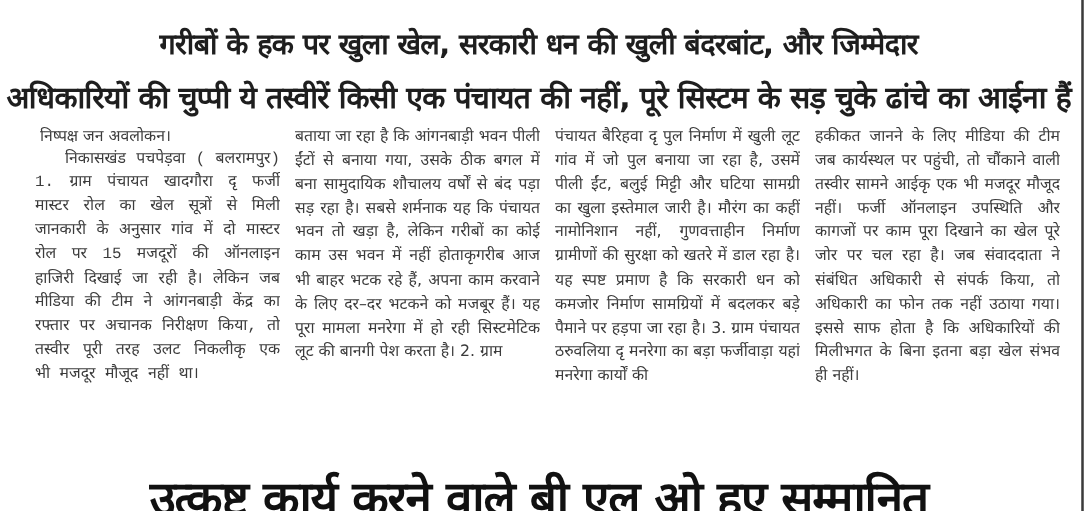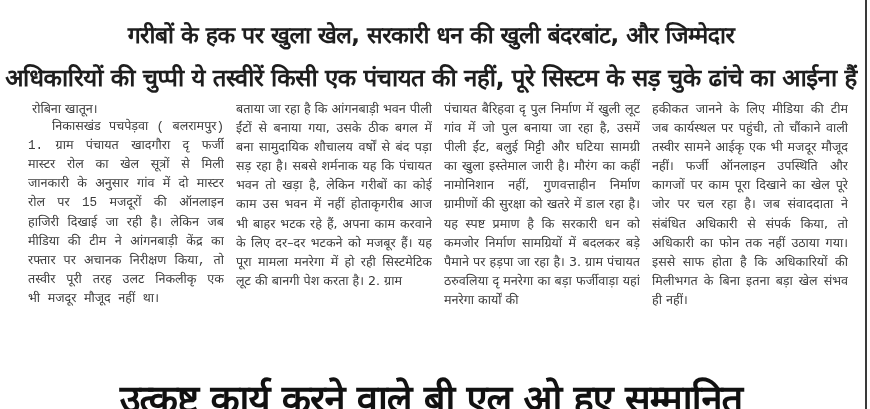--- a/index.html
+++ b/index.html
@@ -40,21 +40,21 @@
 </head>
 <body>
 
 <div class="right-rule"></div>
 
 <div class="headline h1">गरीबों के हक पर खुला खेल, सरकारी धन की खुली बंदरबांट, और जिम्मेदार</div>
 <div class="headline h2">अधिकारियों की चुप्पी ये तस्वीरें किसी एक पंचायत की नहीं, पूरे सिस्टम के सड़ चुके ढांचे का आईना हैं</div>
 
 <div class="columns">
   <div class="col">
-    <span class="byline">रोबिना खातून।</span>
+    <span class="byline">निष्पक्ष जन अवलोकन।</span>
     <p class="indent">निकासखंड पचपेड़वा ( बलरामपुर) 1. ग्राम पंचायत खादगौरा दृ फर्जी मास्टर रोल का खेल सूत्रों से मिली जानकारी के अनुसार गांव में दो मास्टर रोल पर 15 मजदूरों की ऑनलाइन हाजिरी दिखाई जा रही है। लेकिन जब मीडिया की टीम ने आंगनबाड़ी केंद्र का रफ्तार पर अचानक निरीक्षण किया, तो तस्वीर पूरी तरह उलट निकलीकृ एक भी मजदूर मौजूद नहीं था।</p>
   </div>
   <div class="col">
     <p>बताया जा रहा है कि आंगनबाड़ी भवन पीली ईंटों से बनाया गया, उसके ठीक बगल में बना सामुदायिक शौचालय वर्षों से बंद पड़ा सड़ रहा है। सबसे शर्मनाक यह कि पंचायत भवन तो खड़ा है, लेकिन गरीबों का कोई काम उस भवन में नहीं होताकृगरीब आज भी बाहर भटक रहे हैं, अपना काम करवाने के लिए दर–दर भटकने को मजबूर हैं। यह पूरा मामला मनरेगा में हो रही सिस्टमेटिक लूट की बानगी पेश करता है। 2. ग्राम</p>
   </div>
   <div class="col">
     <p>पंचायत बैरिहवा दृ पुल निर्माण में खुली लूट गांव में जो पुल बनाया जा रहा है, उसमें पीली ईंट, बलुई मिट्टी और घटिया सामग्री का खुला इस्तेमाल जारी है। मौरंग का कहीं नामोनिशान नहीं, गुणवत्ताहीन निर्माण ग्रामीणों की सुरक्षा को खतरे में डाल रहा है। यह स्पष्ट प्रमाण है कि सरकारी धन को कमजोर निर्माण सामग्रियों में बदलकर बड़े पैमाने पर हड़पा जा रहा है। 3. ग्राम पंचायत ठरुवलिया दृ मनरेगा का बड़ा फर्जीवाड़ा यहां मनरेगा कार्यों की</p>
   </div>
   <div class="col">
     <p>हकीकत जानने के लिए मीडिया की टीम जब कार्यस्थल पर पहुंची, तो चौंकाने वाली तस्वीर सामने आईकृ एक भी मजदूर मौजूद नहीं। फर्जी ऑनलाइन उपस्थिति और कागजों पर काम पूरा दिखाने का खेल पूरे जोर पर चल रहा है। जब संवाददाता ने संबंधित अधिकारी से संपर्क किया, तो अधिकारी का फोन तक नहीं उठाया गया। इससे साफ होता है कि अधिकारियों की मिलीभगत के बिना इतना बड़ा खेल संभव ही नहीं।</p>

